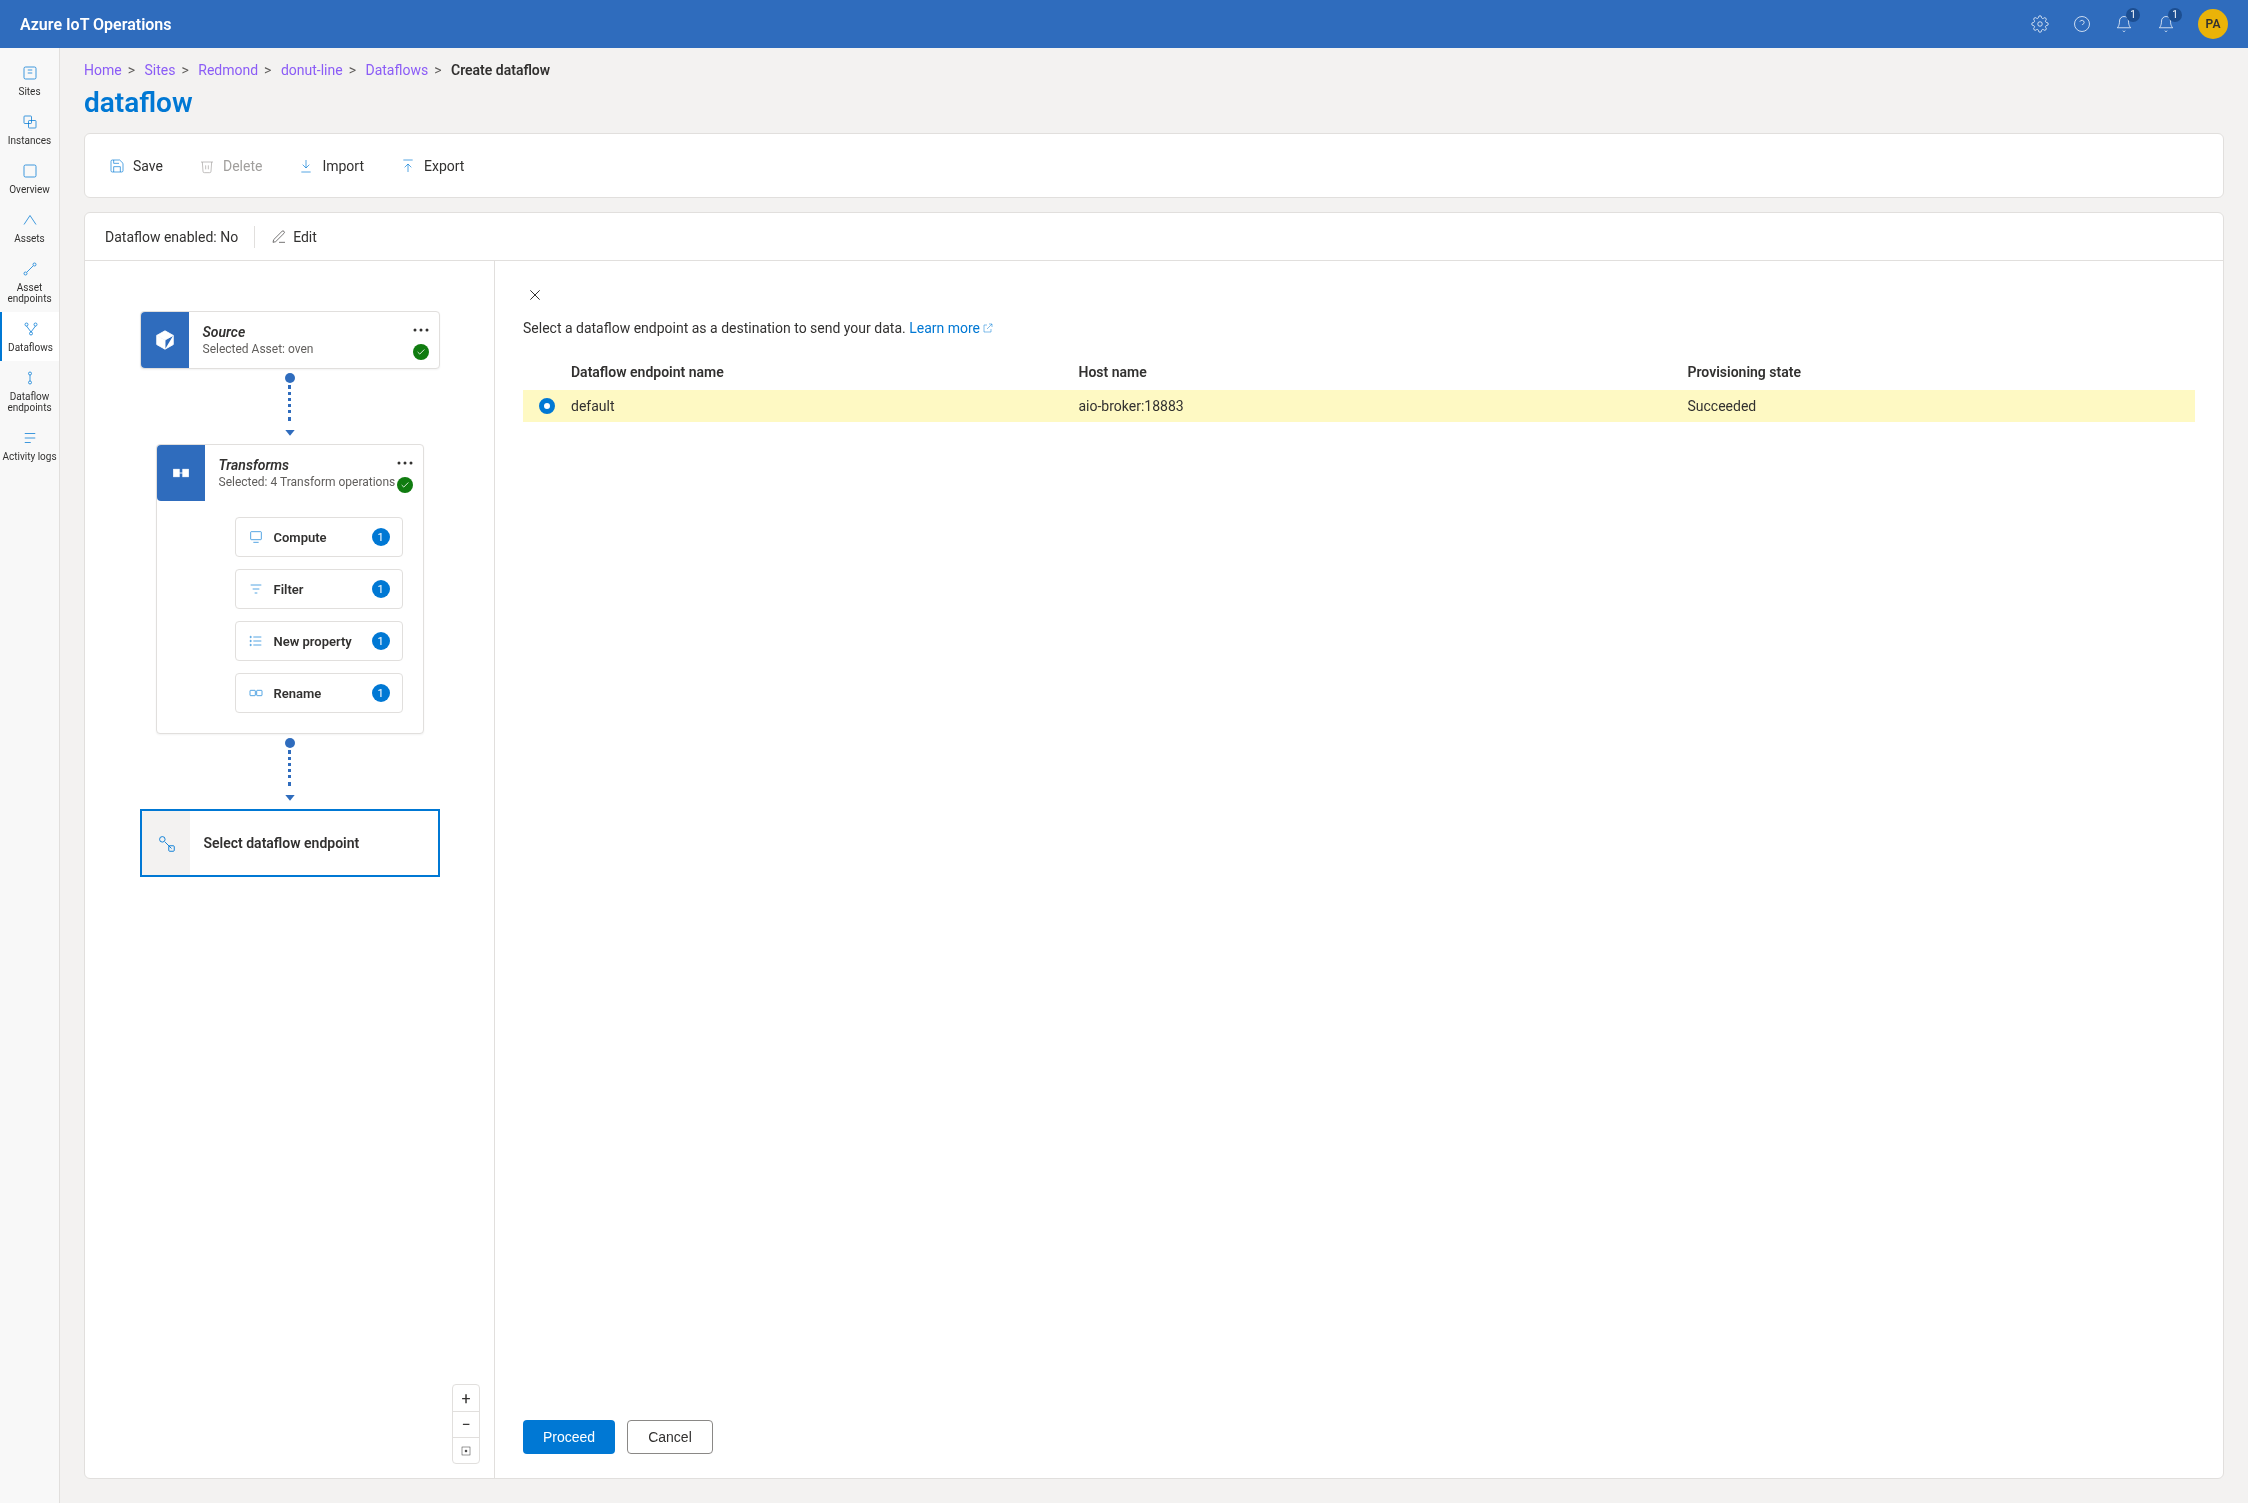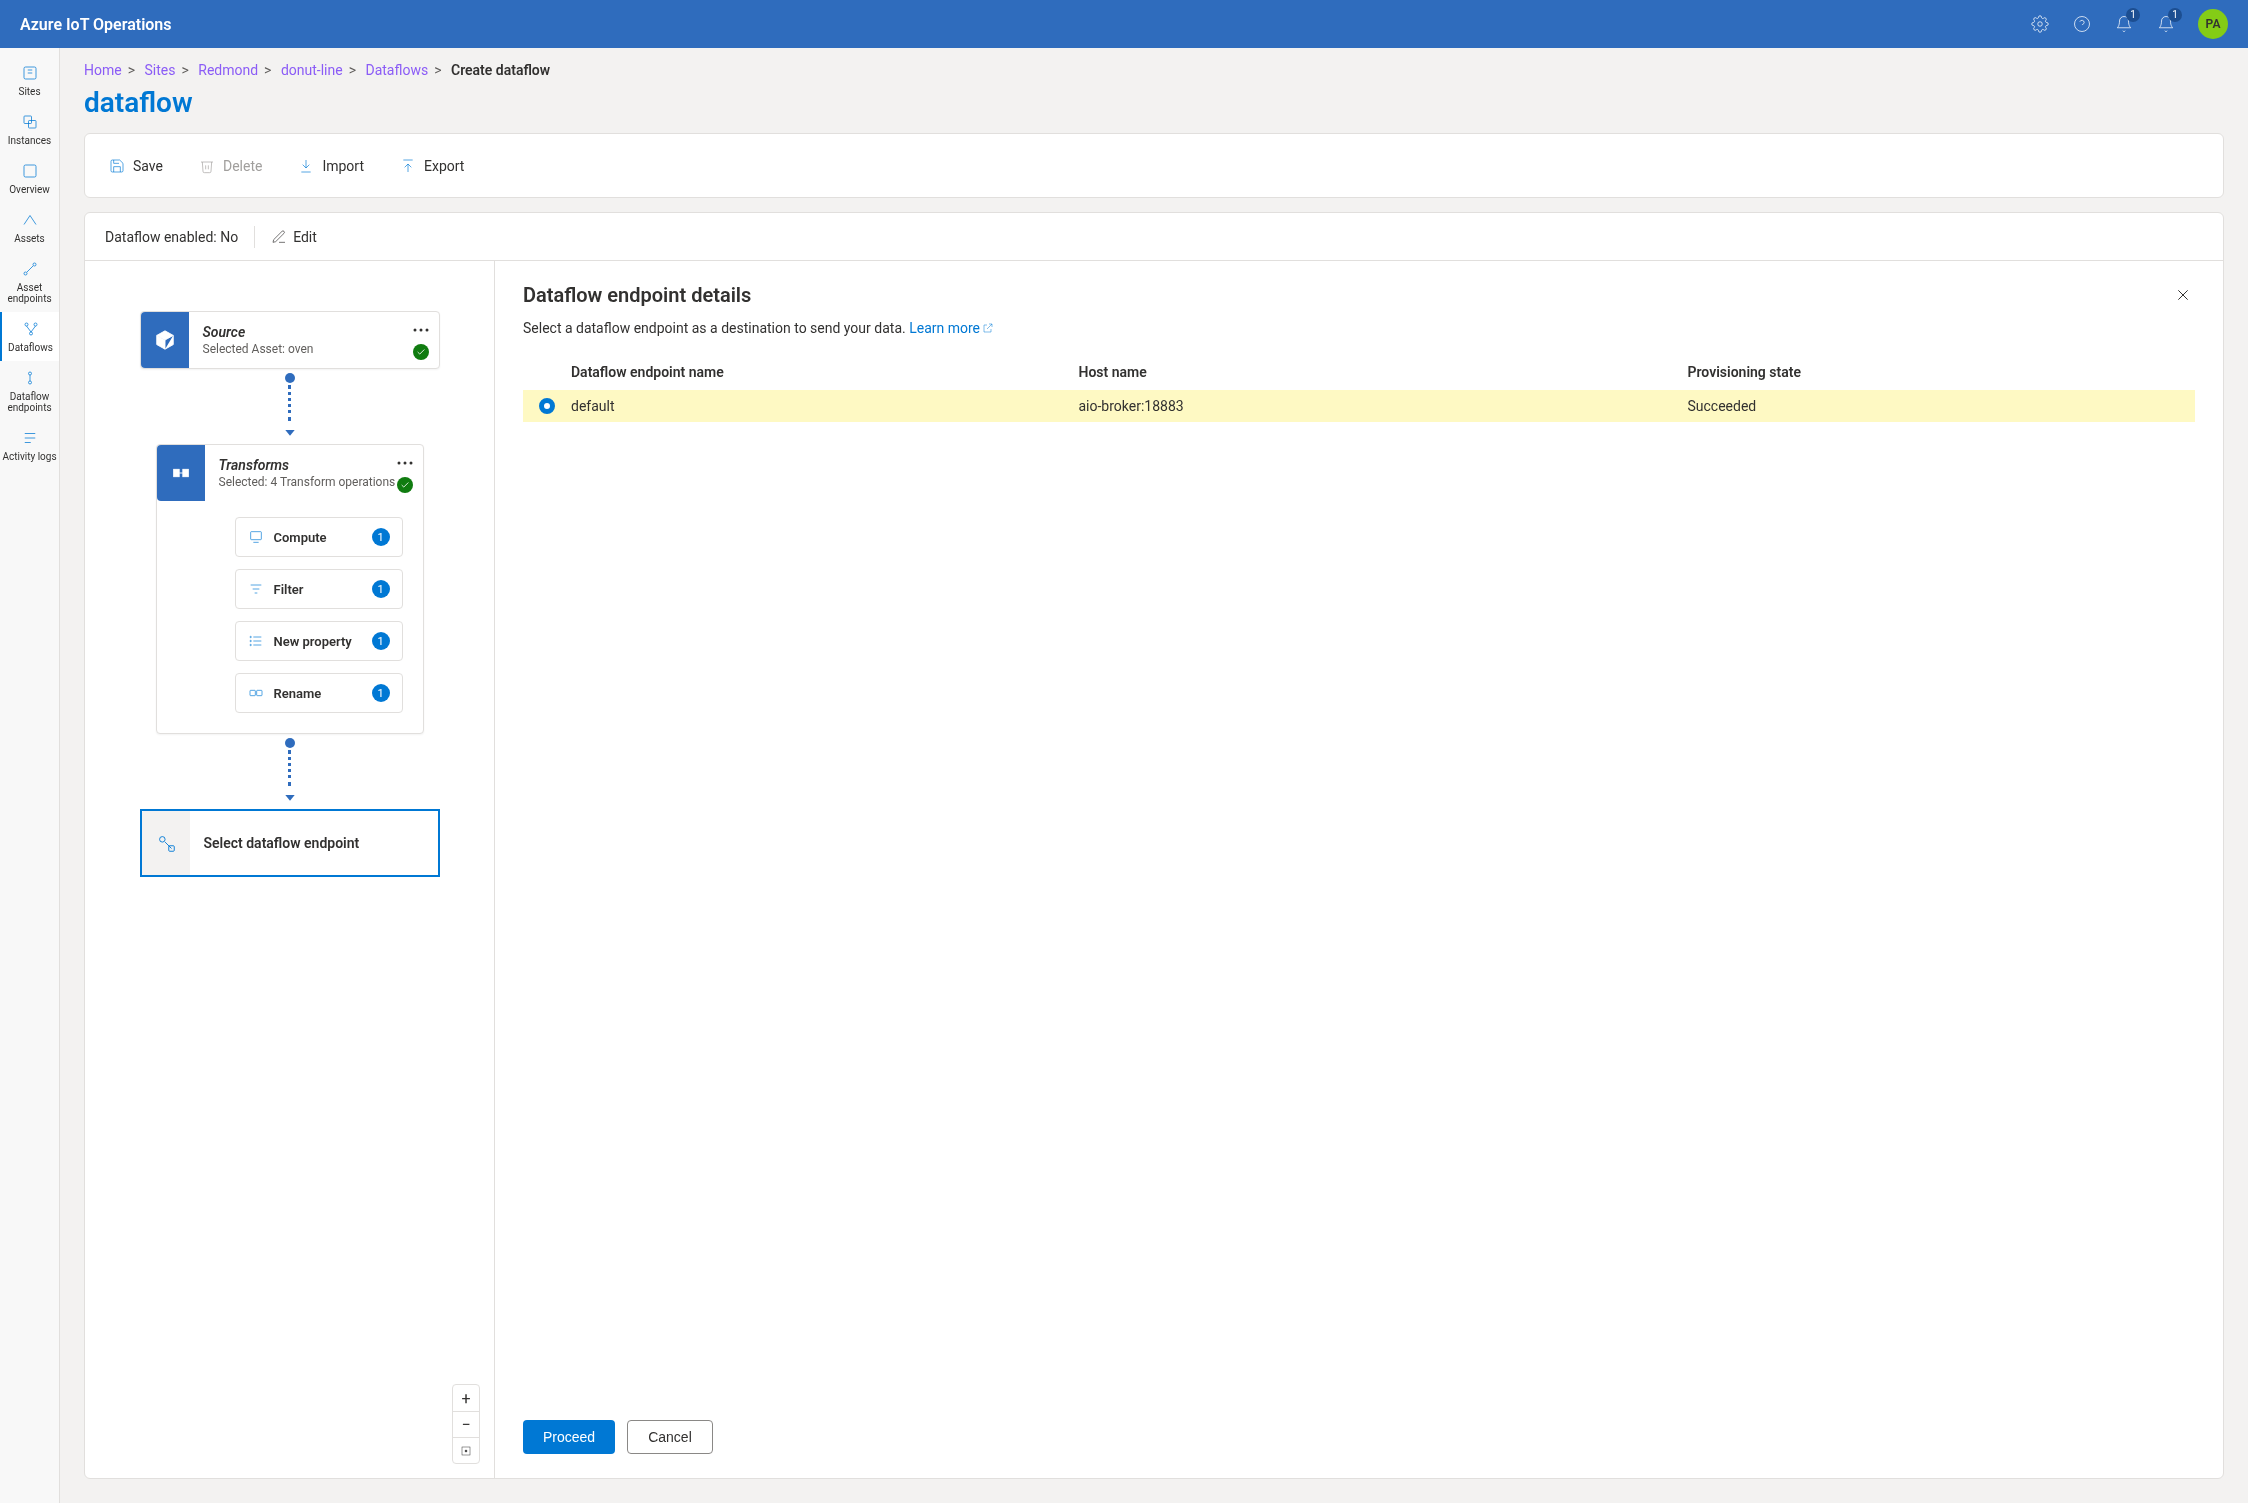--- a/index.html
+++ b/index.html
@@ -26,21 +26,21 @@
 .topbar-right { display: flex; align-items: center; gap: 22px; }
 .topbar-icon { width: 20px; height: 20px; position: relative; cursor: pointer; display:flex; align-items:center; justify-content:center; }
 .topbar-icon svg { width: 18px; height: 18px; stroke: #fff; fill: none; }
 .topbar-badge {
   position: absolute; top: -6px; right: -6px;
   background: #1c4e91; color:#fff; border-radius: 999px;
   font-size: 10px; min-width: 14px; height: 14px; line-height: 14px;
   text-align:center; padding:0 3px;
 }
 .avatar {
-  width: 30px; height: 30px; border-radius: 50%; background: #84cc16;
+  width: 30px; height: 30px; border-radius: 50%; background: #eab308;
   color: #323130; display:flex; align-items:center; justify-content:center;
   font-size: 12px; font-weight:600;
 }
 
 
 .body { display: flex; flex: 1; min-height: 0; }
 
 
 .leftnav {
   width: 60px; background: #f8f8f8; border-right: 1px solid #e1dfdd;
@@ -478,21 +478,20 @@
                 <svg viewBox="0 0 24 24" style="width:12px;height:12px;stroke:#323130;fill:none;">
                     <rect x="4" y="4" width="16" height="16"></rect>
                     <circle cx="12" cy="12" r="2" fill="#323130"></circle>
                   </svg>
               </div>
             </div>
           </div>
 
           <div class="detail-panel">
             <div class="dp-head">
-              <div class="dp-title">Dataflow endpoint details</div>
               <div class="dp-close">
                 <svg viewBox="0 0 24 24">
                     <line x1="5" y1="5" x2="19" y2="19"></line>
                     <line x1="19" y1="5" x2="5" y2="19"></line>
                   </svg>
               </div>
             </div>
             <div class="dp-desc">
               <span>Select a dataflow endpoint as a destination to send your data. </span>
               <a><span>Learn more</span><svg viewBox="0 0 24 24">

